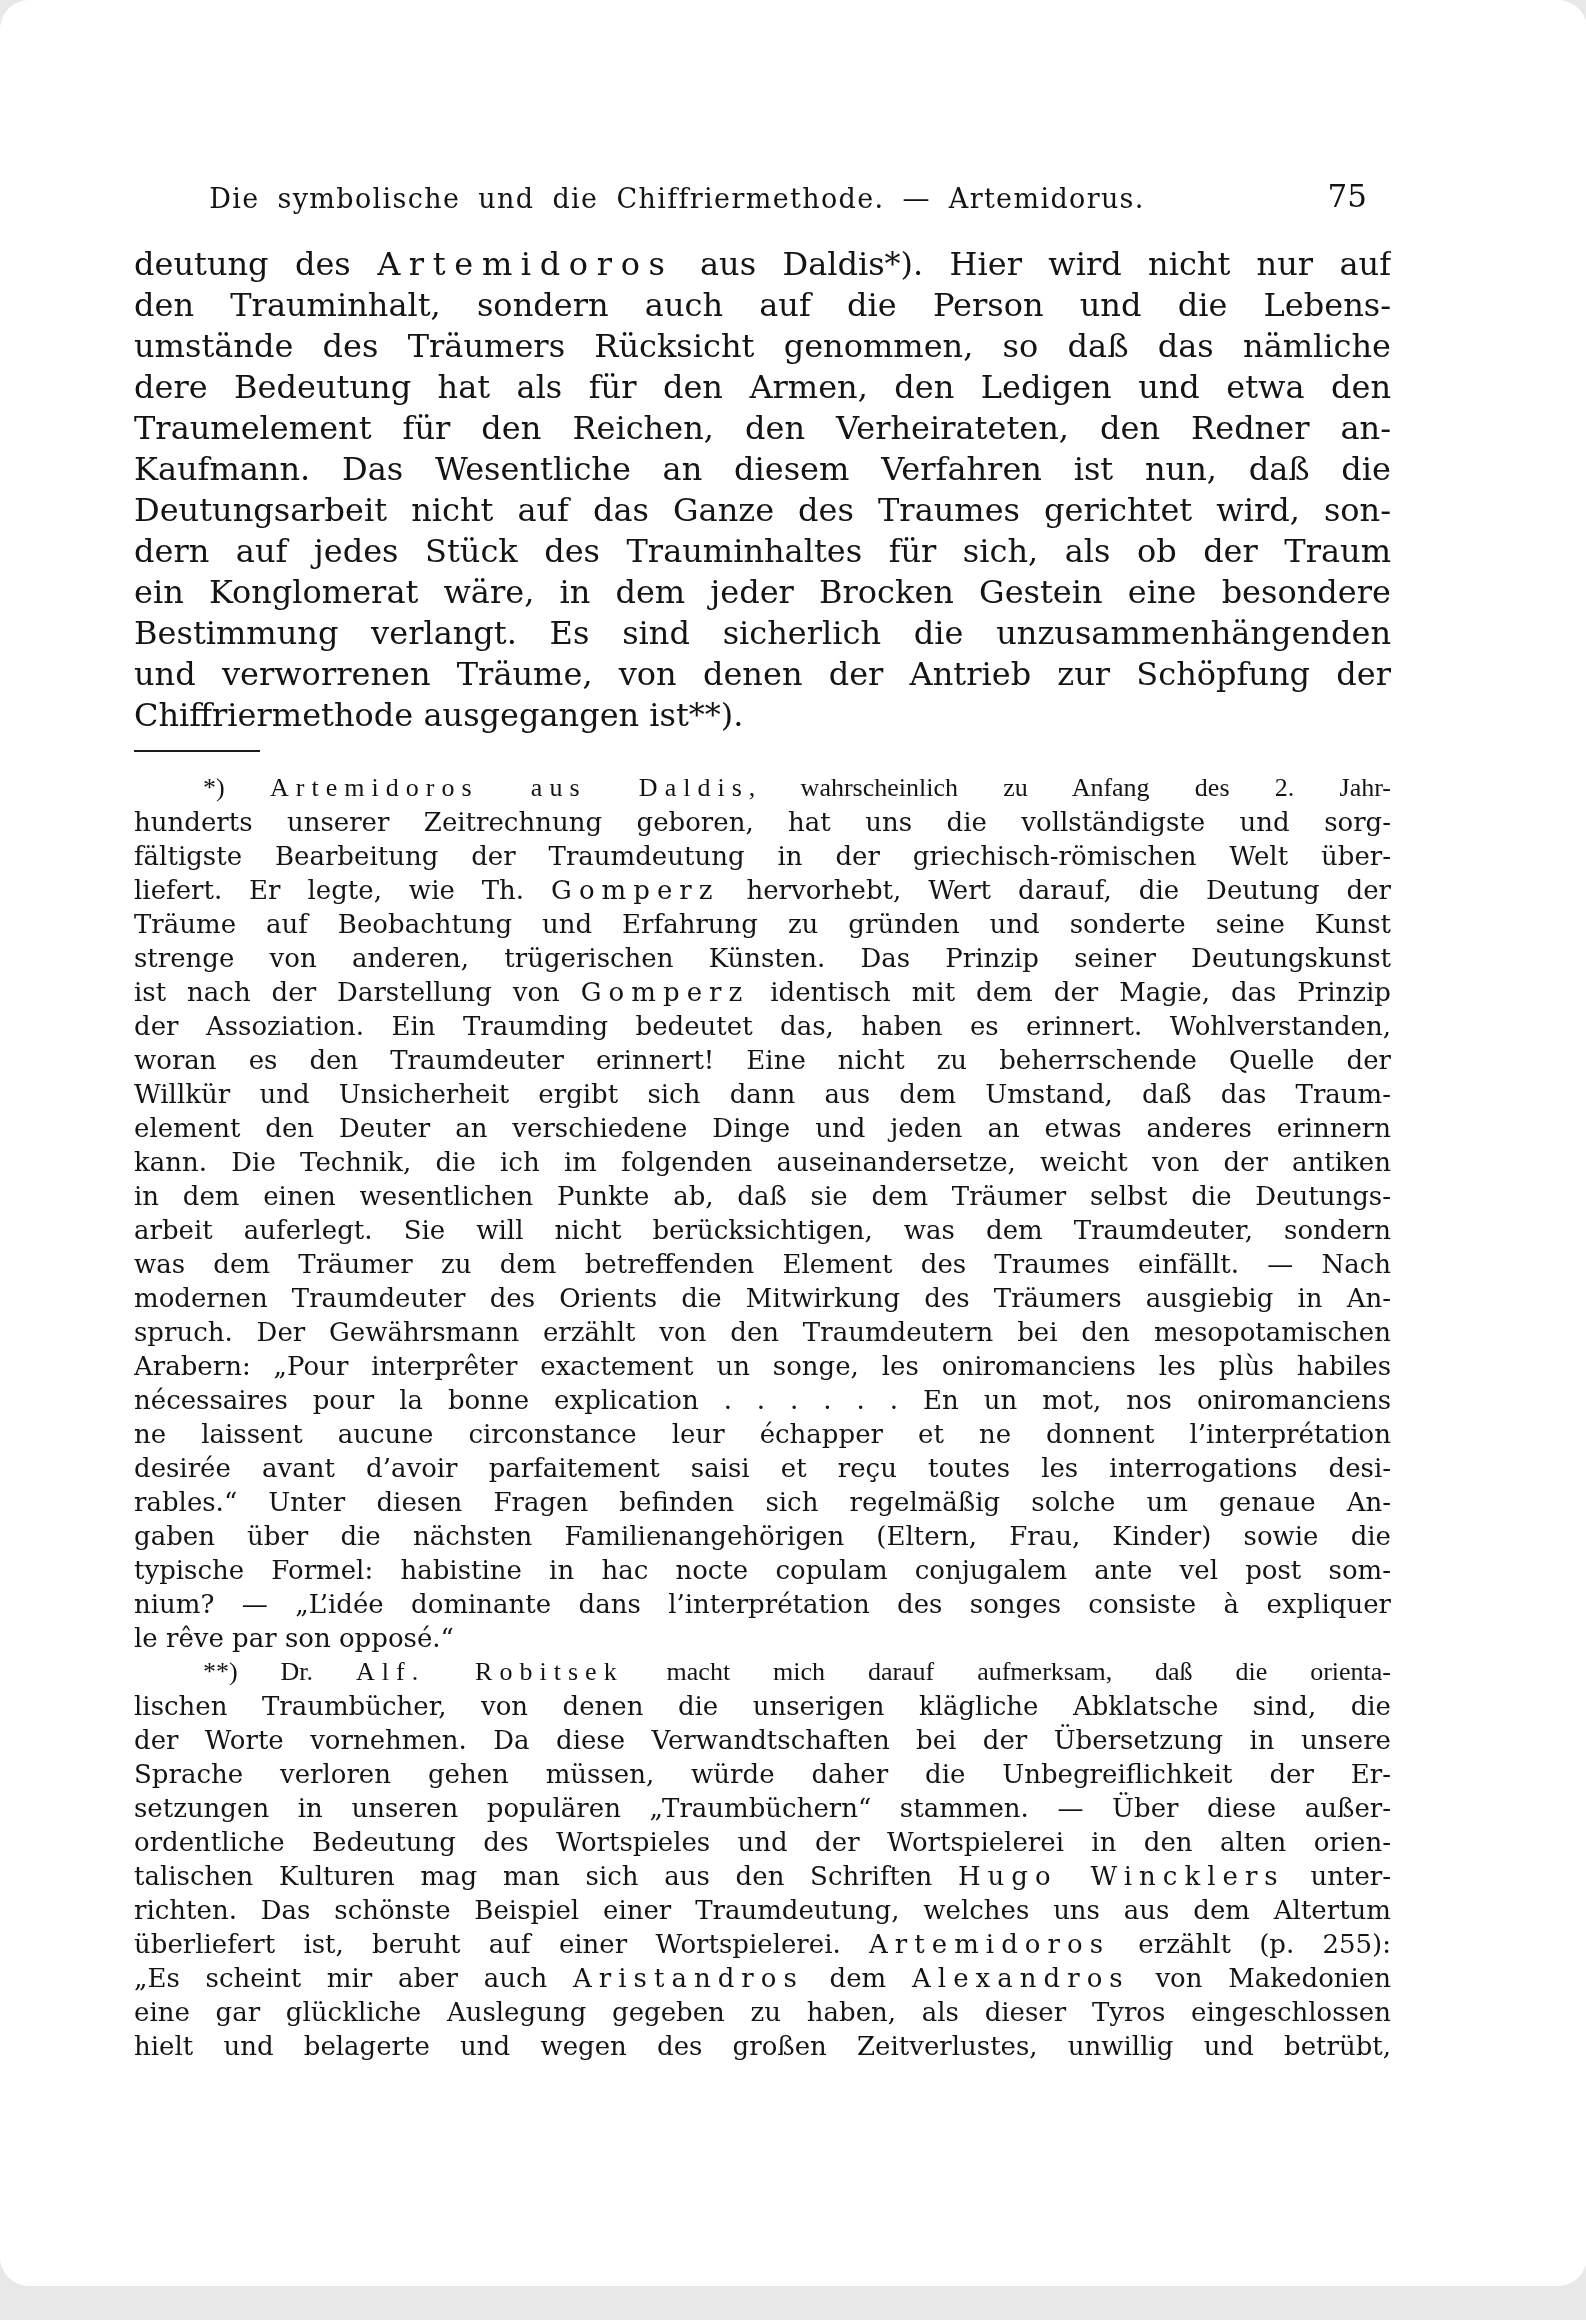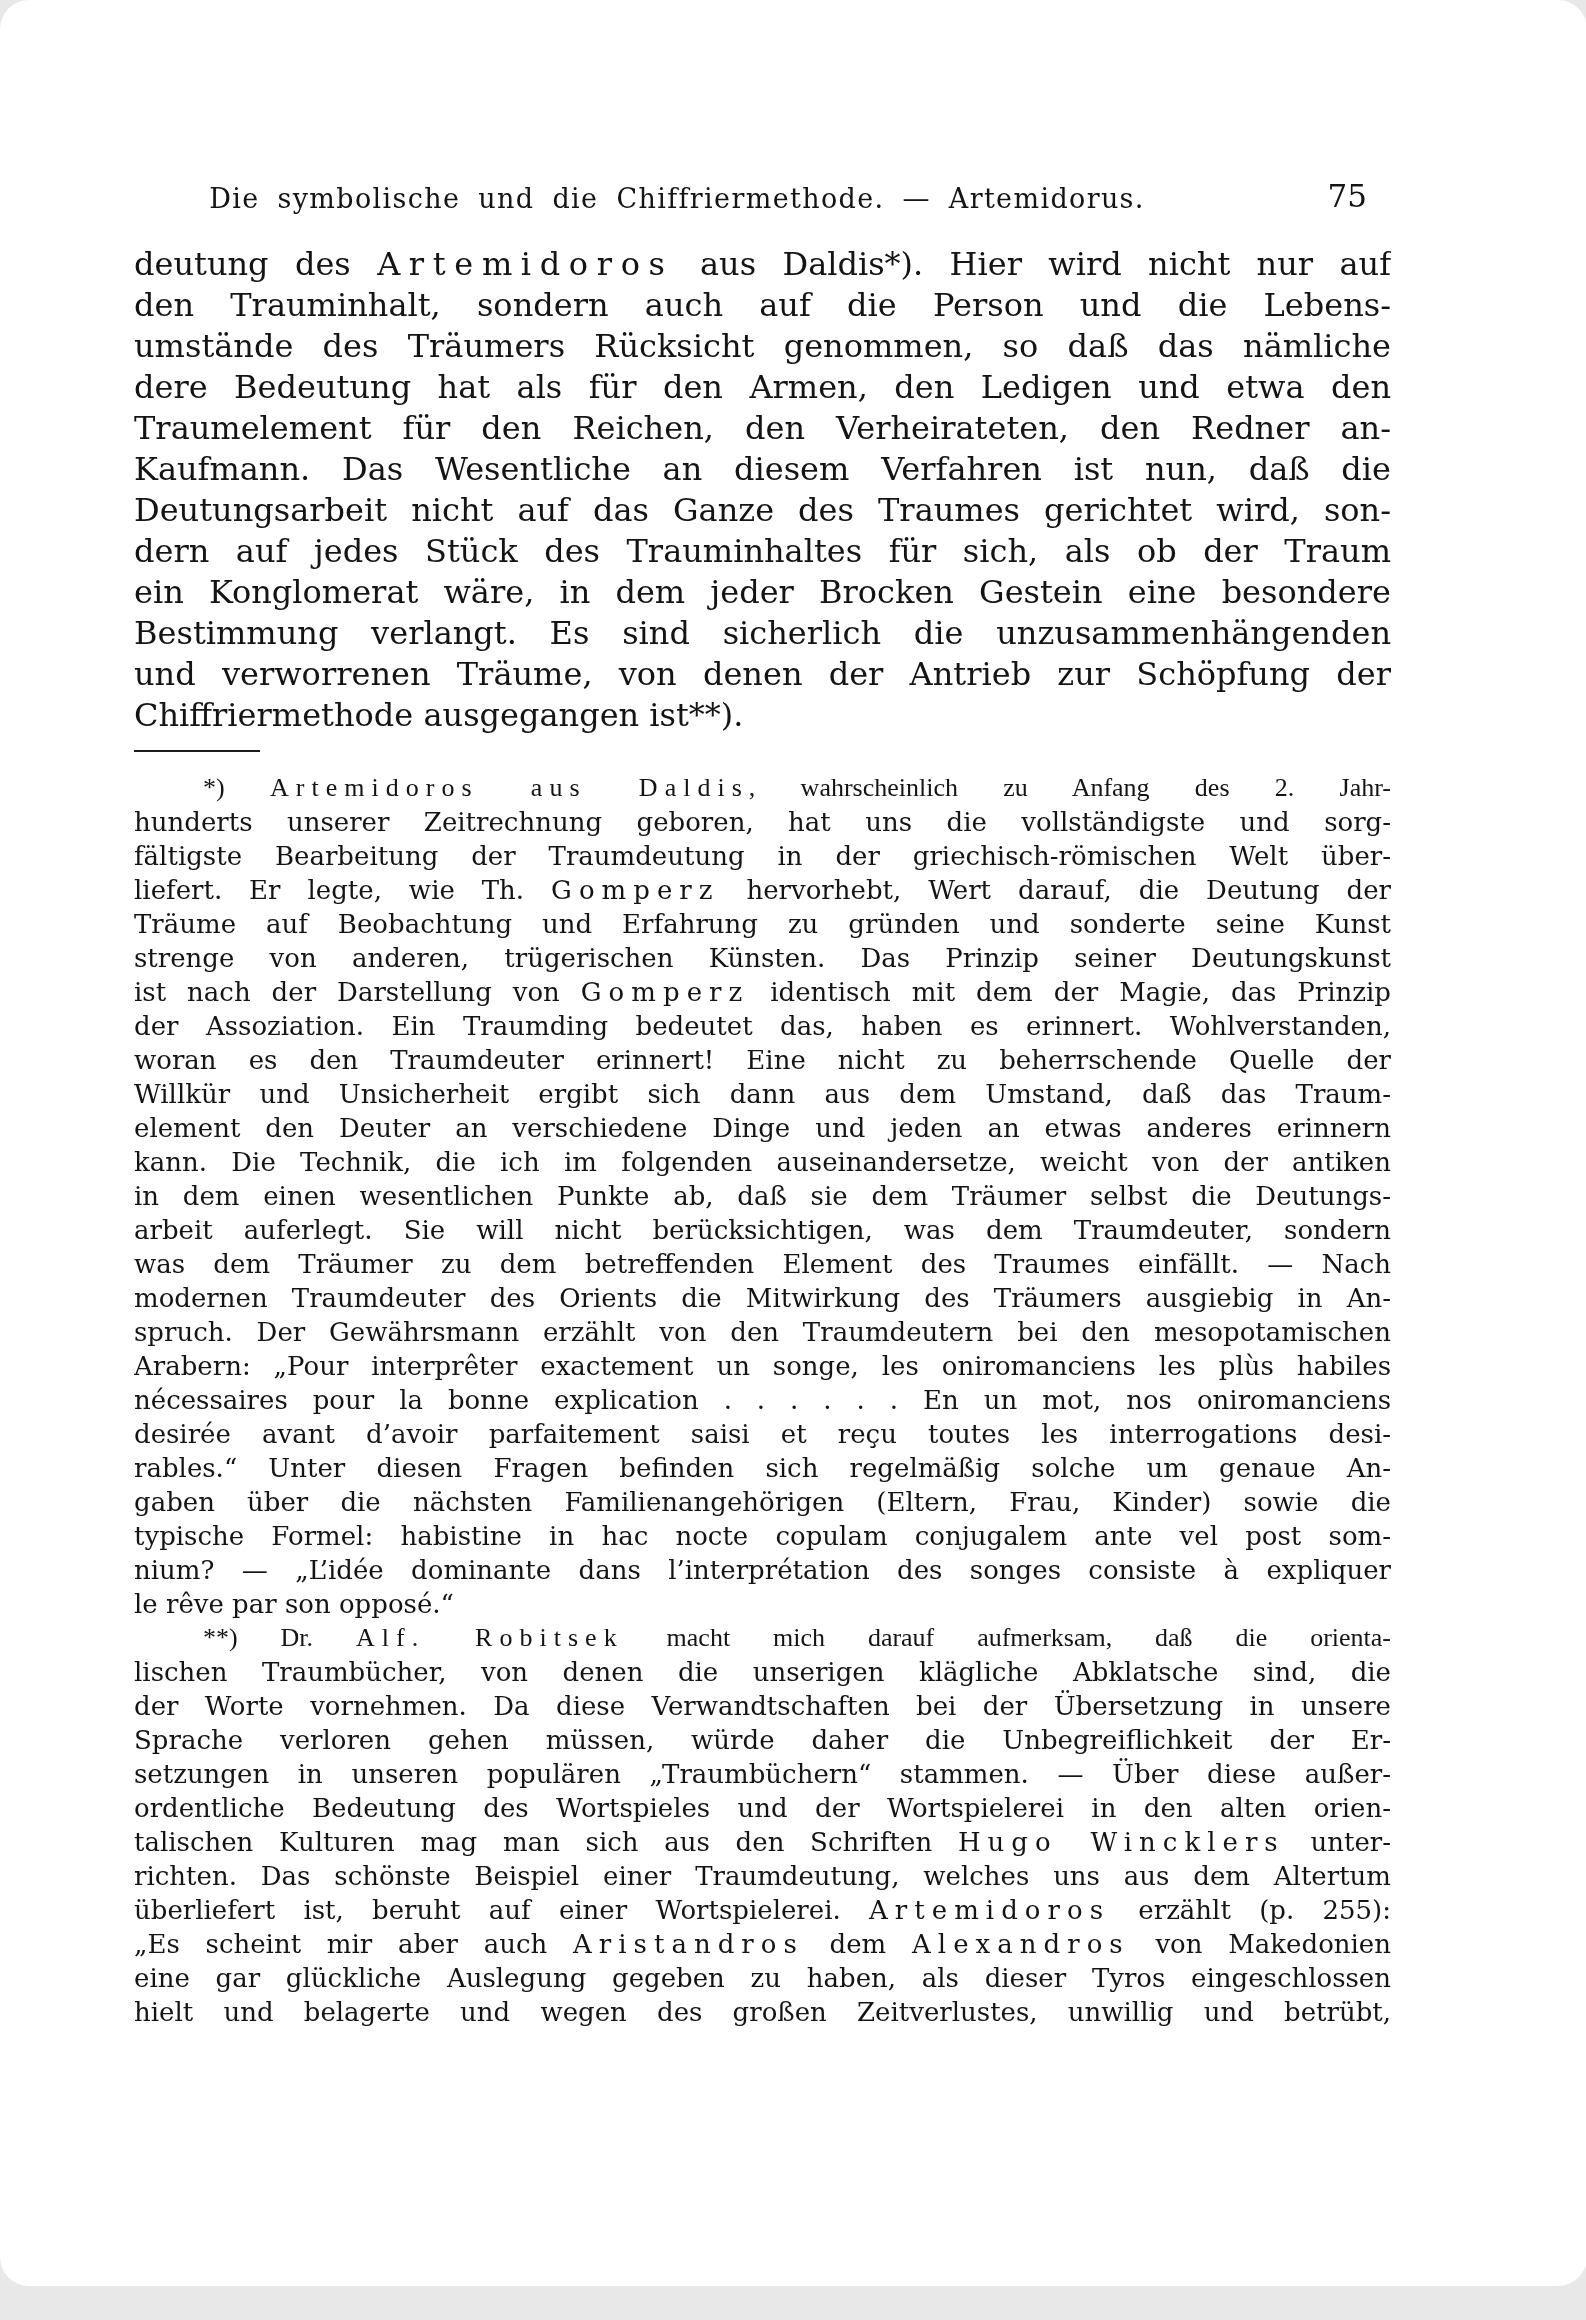--- a/index.html
+++ b/index.html
@@ -117,20 +117,21 @@
         <div class="tline"><span>Willkür und Unsicherheit ergibt sich dann aus dem Umstand, daß das Traum-</span></div>
         <div class="tline"><span>element den Deuter an verschiedene Dinge und jeden an etwas anderes erinnern</span></div>
         <div class="tline"><span>kann. Die Technik, die ich im folgenden auseinandersetze, weicht von der antiken</span></div>
         <div class="tline"><span>in dem einen wesentlichen Punkte ab, daß sie dem Träumer selbst die Deutungs-</span></div>
         <div class="tline"><span>arbeit auferlegt. Sie will nicht berücksichtigen, was dem Traumdeuter, sondern</span></div>
         <div class="tline"><span>was dem Träumer zu dem betreffenden Element des Traumes einfällt. — Nach</span></div>
         <div class="tline"><span>modernen Traumdeuter des Orients die Mitwirkung des Träumers ausgiebig in An-</span></div>
         <div class="tline"><span>spruch. Der Gewährsmann erzählt von den Traumdeutern bei den mesopotamischen</span></div>
         <div class="tline"><span>Arabern: „Pour interprêter exactement un songe, les oniromanciens les plùs habiles</span></div>
         <div class="tline"><span>nécessaires pour la bonne explication . . . . . . En un mot, nos oniromanciens</span></div>
+        <div class="tline"><span>ne laissent aucune circonstance leur échapper et ne donnent l’interprétation</span></div>
         <div class="tline"><span>desirée avant d’avoir parfaitement saisi et reçu toutes les interrogations desi-</span></div>
         <div class="tline"><span>rables.“ Unter diesen Fragen befinden sich regelmäßig solche um genaue An-</span></div>
         <div class="tline"><span>gaben über die nächsten Familienangehörigen (Eltern, Frau, Kinder) sowie die</span></div>
         <div class="tline"><span>typische Formel: habistine in hac nocte copulam conjugalem ante vel post som-</span></div>
         <div class="tline"><span>nium? — „L’idée dominante dans l’interprétation des songes consiste à expliquer</span></div>
         <div class="tline tline-end"><span>le rêve par son opposé.“</span></div>
         <div class="tline tline-indent"><span>**) Dr. </span><span class="gesperrt">Alf. Robitsek</span><span> macht mich darauf aufmerksam, daß die orienta-</span></div>
         <div class="tline"><span>lischen Traumbücher, von denen die unserigen klägliche Abklatsche sind, die</span></div>
         <div class="tline"><span>der Worte vornehmen. Da diese Verwandtschaften bei der Übersetzung in unsere</span></div>
         <div class="tline"><span>Sprache verloren gehen müssen, würde daher die Unbegreiflichkeit der Er-</span></div>

